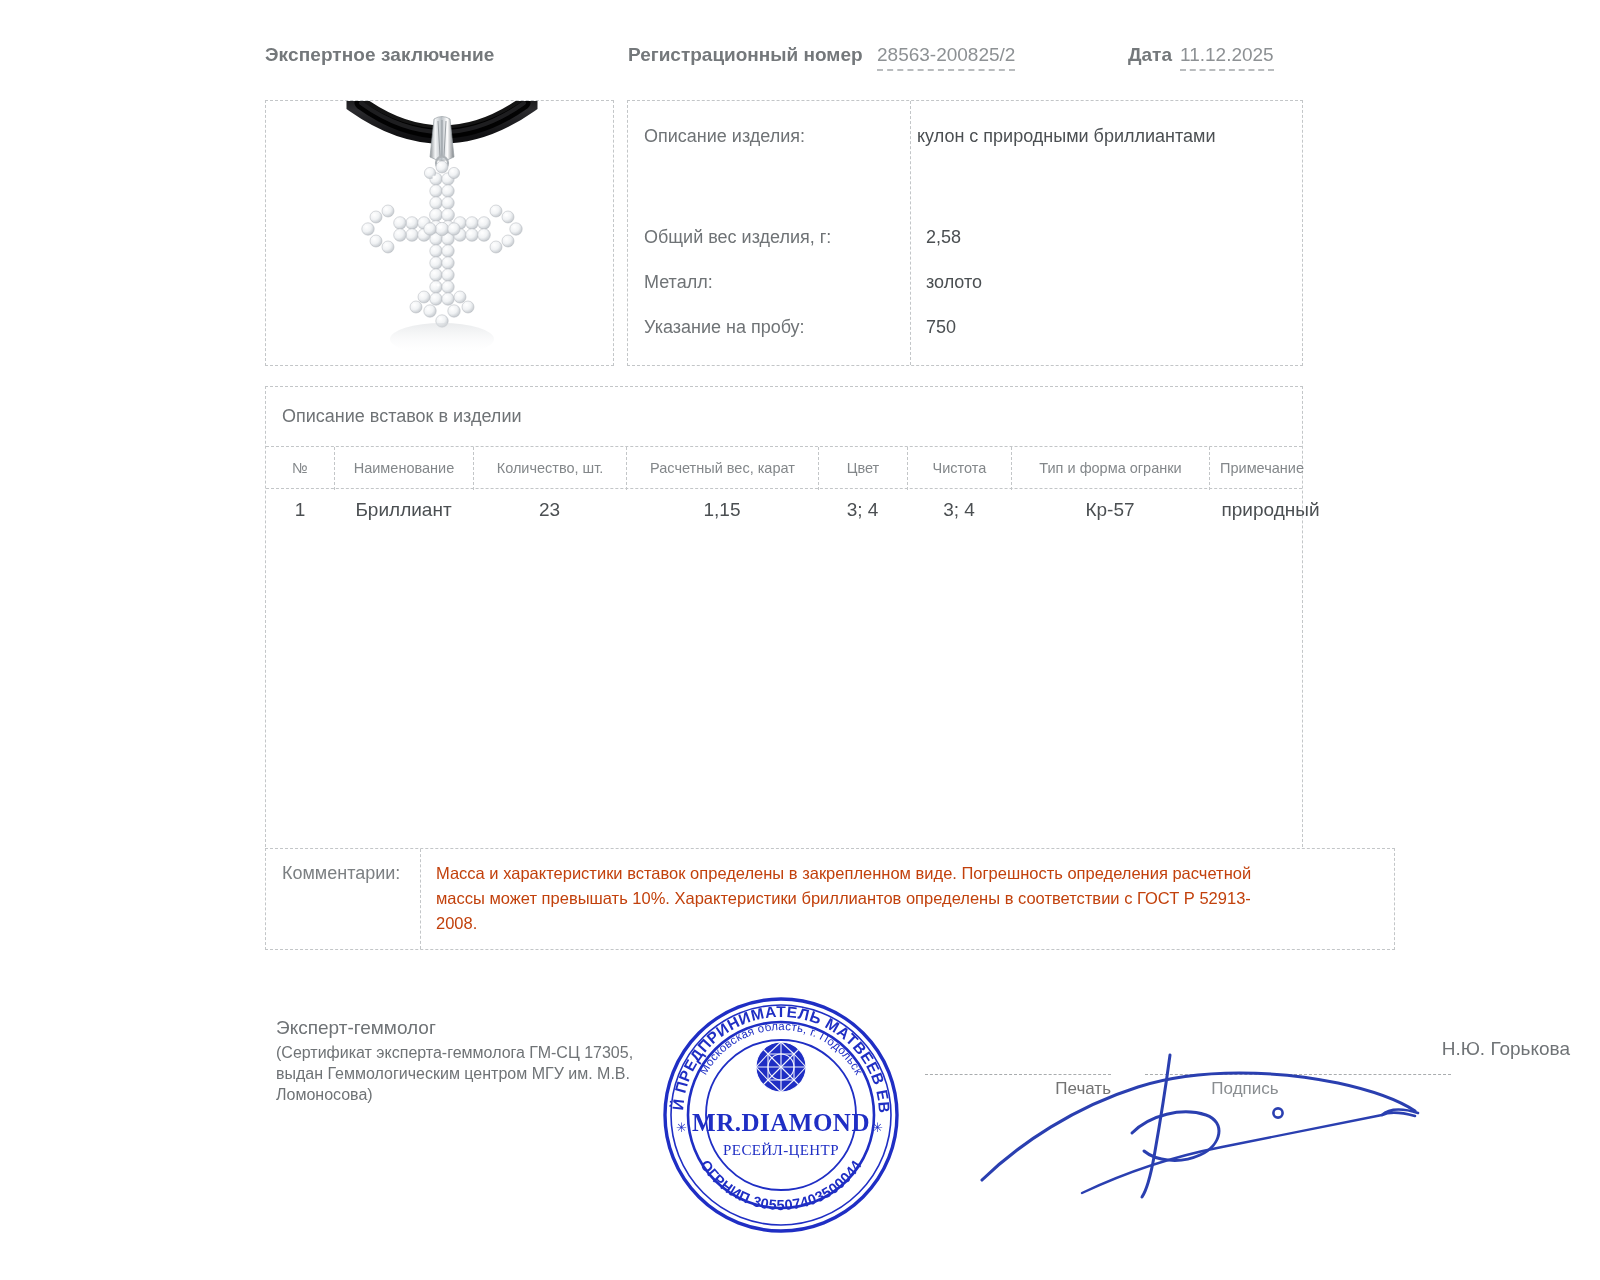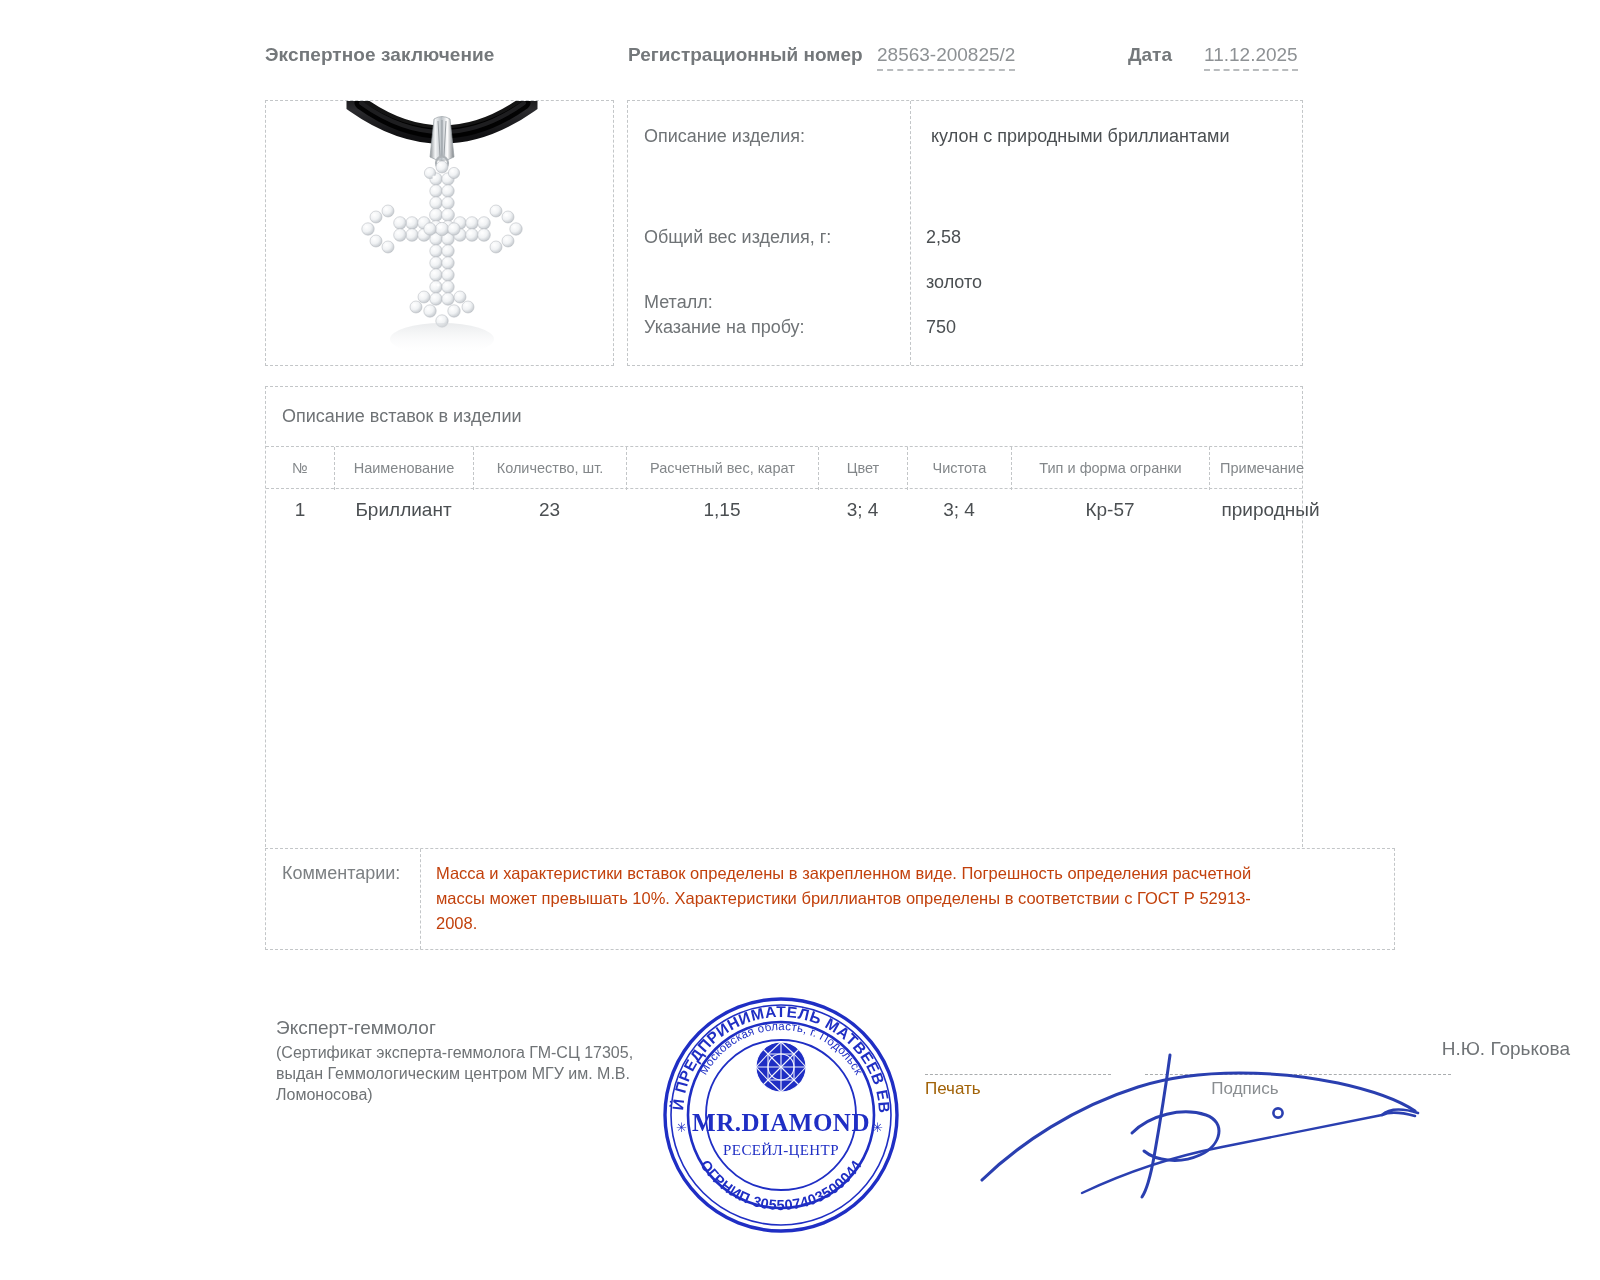--- a/index.html
+++ b/index.html
@@ -66,21 +66,20 @@
     white-space: nowrap;
   }
   .hdr-date-value {
     position: absolute;
     left: 915px; top: 6px;
     font-size: 19px;
     color: #8d9194;
     white-space: nowrap;
     padding-bottom: 3px;
     border-bottom: 2px dashed #b9bcbe;
-    margin-left: 24px;
   }
 
   
   .dbox {
     position: absolute;
     border: 1px dashed #c3c6c8;
     box-sizing: border-box;
     background: #fff;
   }
 
@@ -248,23 +247,23 @@
     left: 660px;
     top: 69px;
     width: 186px;
     border-top: 1px dashed #a9acae;
   }
   .stamp-caption {
     position: absolute;
     left: 660px;
     top: 74px;
     width: 186px;
-    text-align: left;
+    text-align: right;
     font-size: 17px;
-    color: #a16207;
+    color: #737373;
   }
   .sign-line {
     position: absolute;
     left: 880px;
     top: 69px;
     width: 306px;
     border-top: 1px dashed #a9acae;
   }
   .sign-caption {
     position: absolute;
@@ -433,26 +432,26 @@
 
         <ellipse cx="176" cy="238" rx="52" ry="16" fill="url(#reflG)"></ellipse>
       </svg>
     </div>
   </div>
 
   <div class="dbox desc-box">
     <div class="desc-divider"></div>
 
     <div class="desc-label" style="left:16px;  top:25px;">Описание изделия:</div>
-    <div class="desc-value" style="left:303px; top:25px;">кулон с природными бриллиантами</div>
+    <div class="desc-value" style="left:289px; top:25px;">кулон с природными бриллиантами</div>
 
     <div class="desc-label" style="left:16px;  top:126px;">Общий вес изделия, г:</div>
     <div class="desc-value" style="left:298px; top:126px;">2,58</div>
 
-    <div class="desc-label" style="left:16px;  top:171px;margin-top:20px;">Металл:</div>
+    <div class="desc-label" style="left:16px;  top:171px;">Металл:</div>
     <div class="desc-value" style="left:298px; top:171px;">золото</div>
 
     <div class="desc-label" style="left:16px;  top:216px;">Указание на пробу:</div>
     <div class="desc-value" style="left:298px; top:216px;text-align:right;">750</div>
   </div>
 
   <div class="dbox inserts-box">
     <div class="inserts-title">Описание вставок в изделии</div>
 
     <div class="thead">

